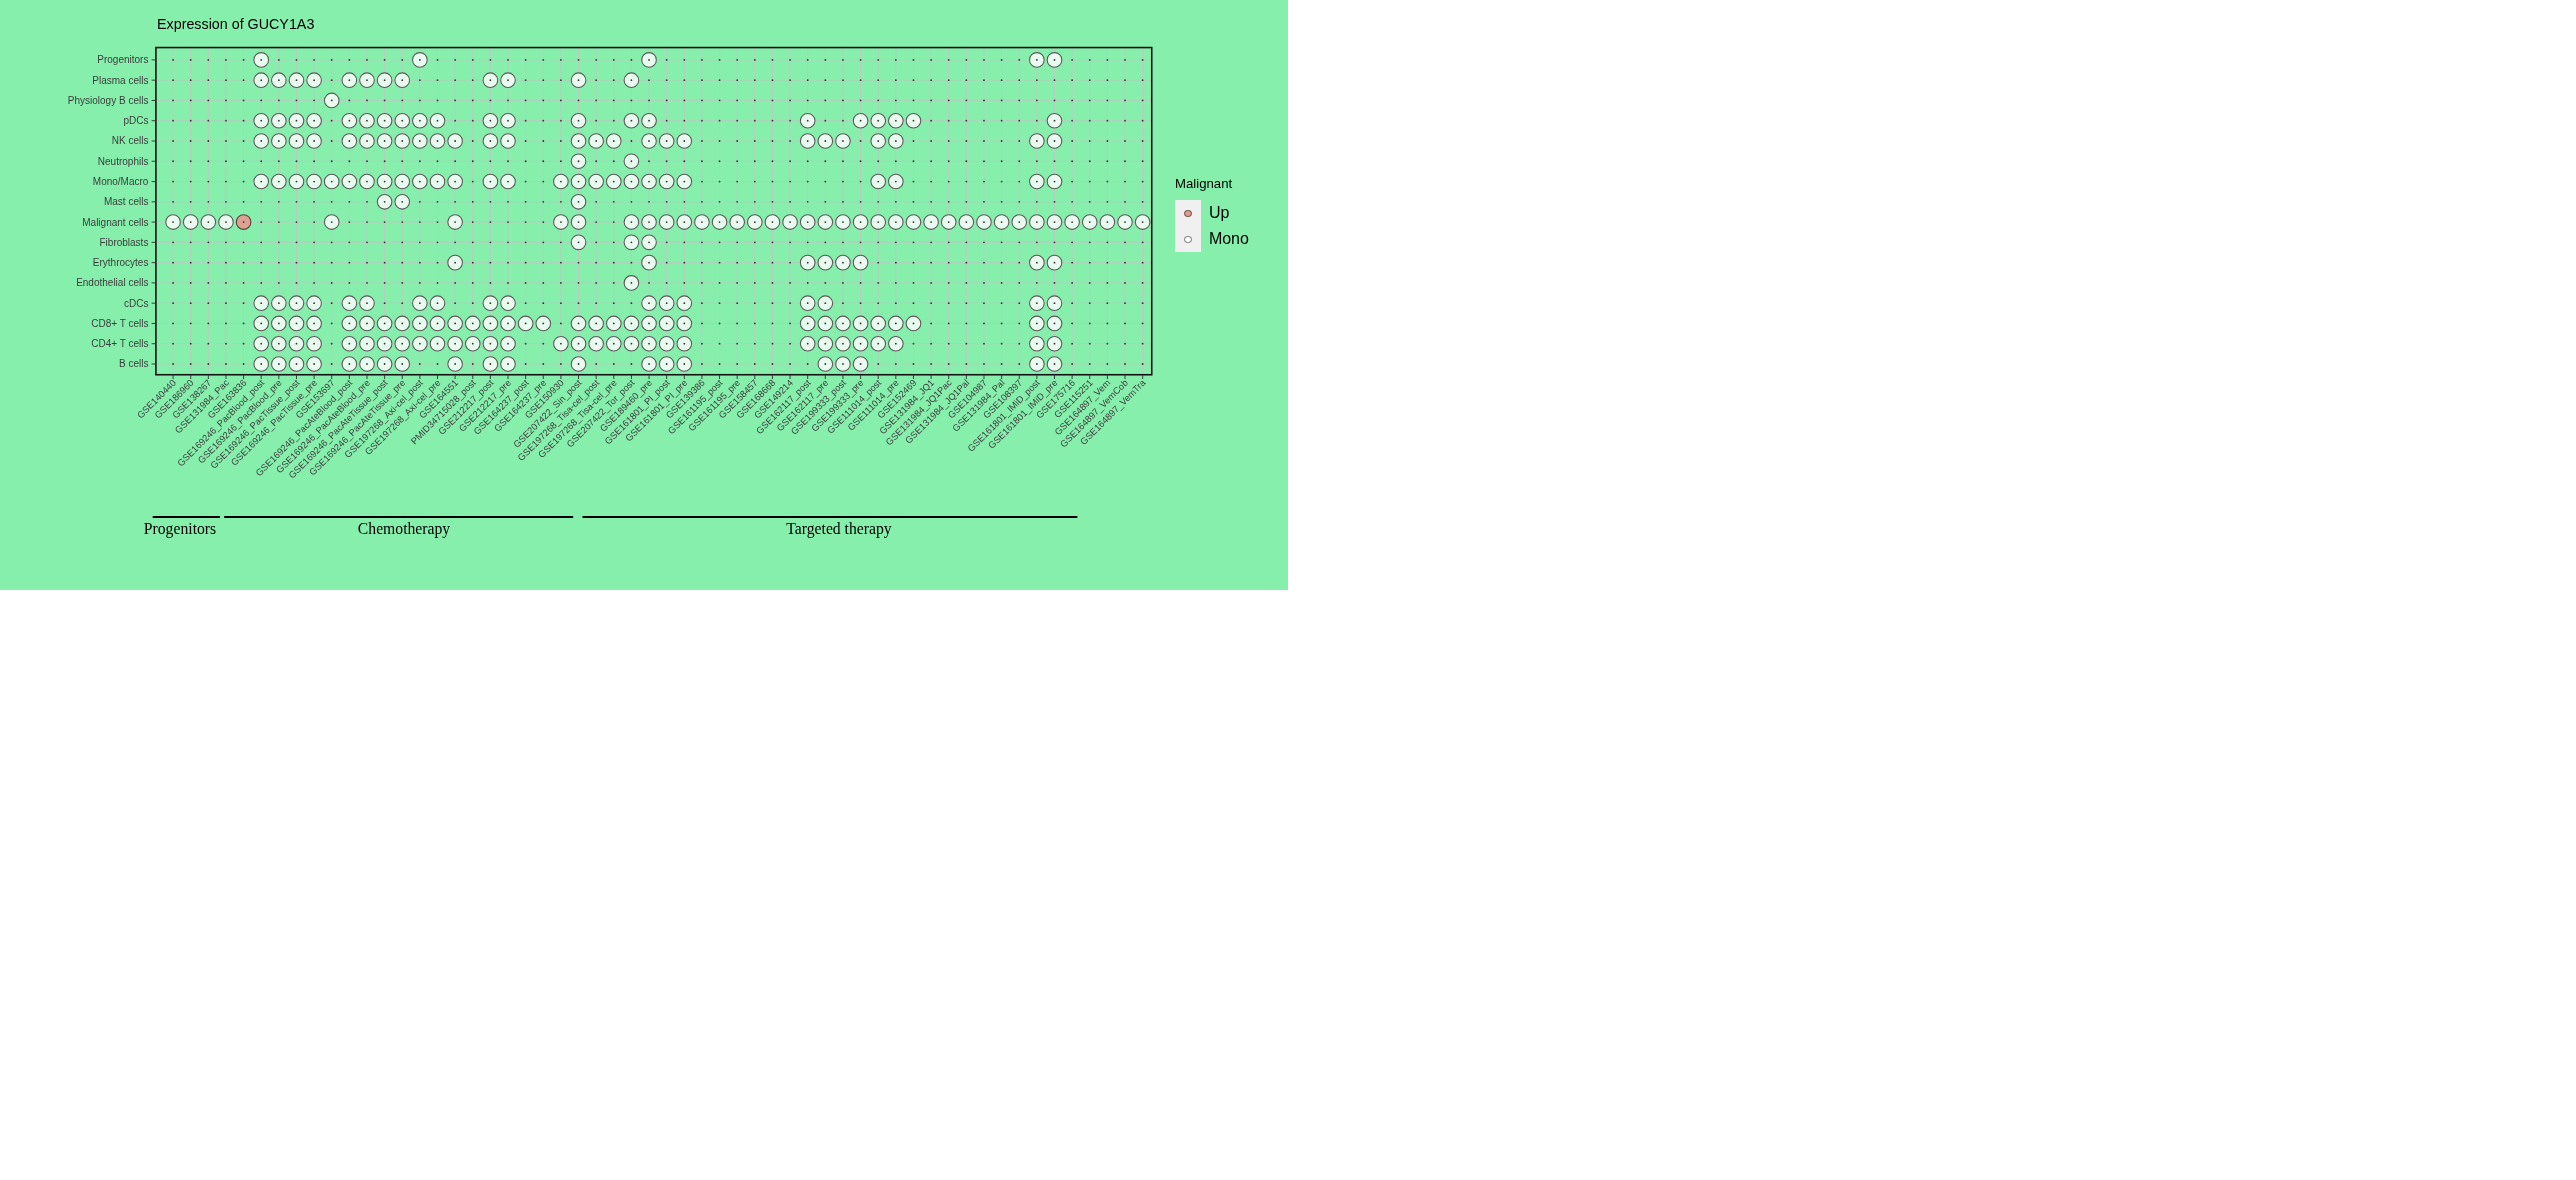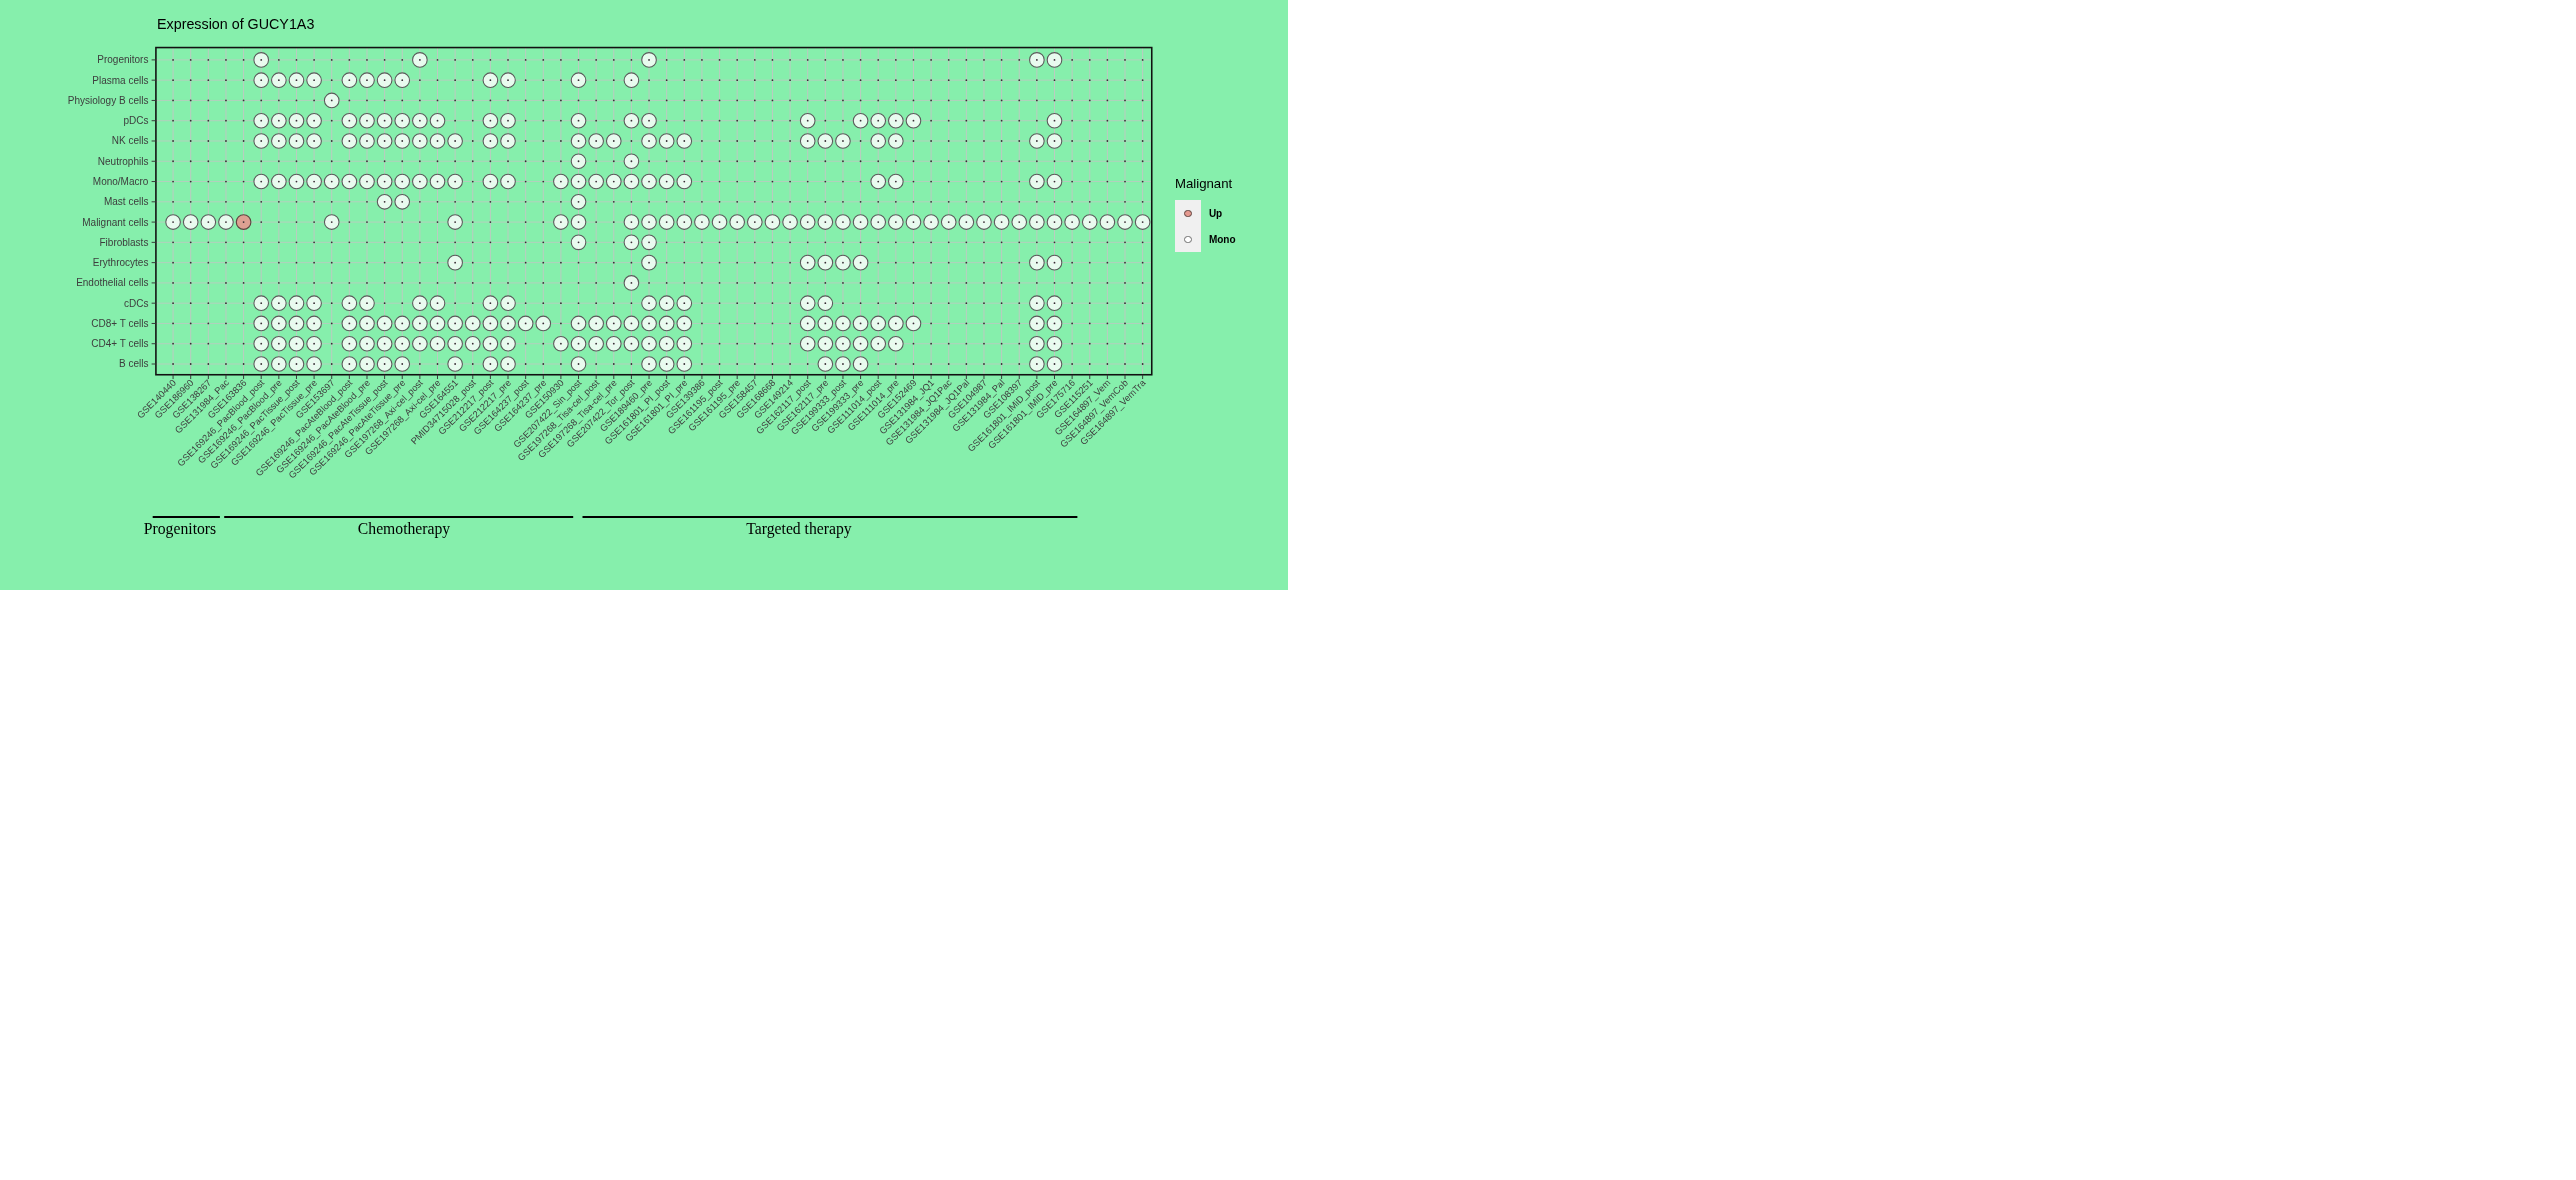--- a/index.html
+++ b/index.html
@@ -8,21 +8,21 @@
   #chart-title{position:absolute;left:157px;top:15.7px;font-size:14.3px;color:#000;}
   #plot-svg{position:absolute;left:0;top:0;}
   .group-label{position:absolute;top:520px;transform:translateX(-50%);font-family:"Liberation Serif",serif;font-size:15.7px;color:#000;white-space:nowrap;}
   #legend{position:absolute;left:1175px;top:176px;}
   #legend-title{font-size:13.2px;color:#000;margin:0 0 9.3px 0;}
   .legend-key{display:flex;align-items:center;height:26px;}
   .key-box{width:26px;height:26px;background:#f0f0f0;display:flex;align-items:center;justify-content:center;flex:0 0 26px;}
   .key-dot{width:7.5px;height:7.5px;border-radius:50%;box-sizing:border-box;}
   .key-dot-up{background:#E5998F;border:1.1px solid #5E4540;}
   .key-dot-none{background:#fff;border:1.1px solid #6E6E6E;}
-  .key-label{margin-left:7.9px;font-size:10px;color:#000;font-weight:bold;}
+  .key-label{margin-left:7.9px;font-size:16px;color:#000;}
 </style>
 </head>
 <body>
 
 <div id="page-root">
   <div id="chart-title">Expression of GUCY1A3</div>
 
   <svg id="plot-svg" width="1288" height="590" viewBox="0 0 1800 825" font-family="&quot;Liberation Sans&quot;, sans-serif">
       <line x1="217.5" y1="83.75" x2="1610" y2="83.75" stroke="#C4C4C4" stroke-width="1"></line>
       <line x1="217.5" y1="112.1" x2="1610" y2="112.1" stroke="#C4C4C4" stroke-width="1"></line>
@@ -1383,21 +1383,21 @@
       <text transform="translate(1577.6,536) rotate(-45)" text-anchor="end" font-size="13" fill="#3D3D3D">GSE164897_VemCob</text>
       <line x1="1597.25" y1="524" x2="1597.25" y2="530" stroke="#333" stroke-width="1.3"></line>
       <text transform="translate(1602.25,536) rotate(-45)" text-anchor="end" font-size="13" fill="#3D3D3D">GSE164897_VemTra</text>
       <line x1="213" y1="723" x2="307" y2="723" stroke="#000" stroke-width="2.6"></line>
       <line x1="313" y1="723" x2="801" y2="723" stroke="#000" stroke-width="2.6"></line>
       <line x1="814" y1="723" x2="1506" y2="723" stroke="#000" stroke-width="2.6"></line>
     </svg>
 
   <div class="group-label" style="left: 180px;">Progenitors</div>
   <div class="group-label" style="left: 404px;">Chemotherapy</div>
-  <div class="group-label" style="left: 799px;">Targeted therapy</div>
+  <div class="group-label" style="left: 839px;">Targeted therapy</div>
 
   <div id="legend">
     <div id="legend-title">Malignant</div>
     <div class="legend-key">
       <span class="key-box">
         <span class="key-dot key-dot-up"></span>
       </span>
       <span class="key-label">Up</span>
     </div>
     <div class="legend-key">

